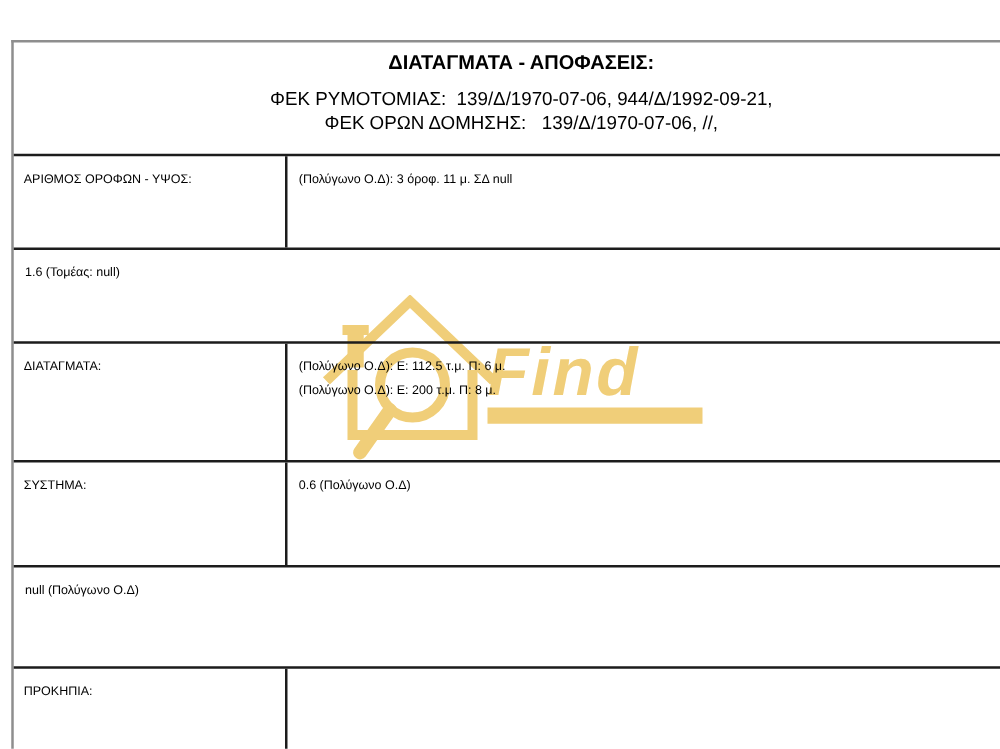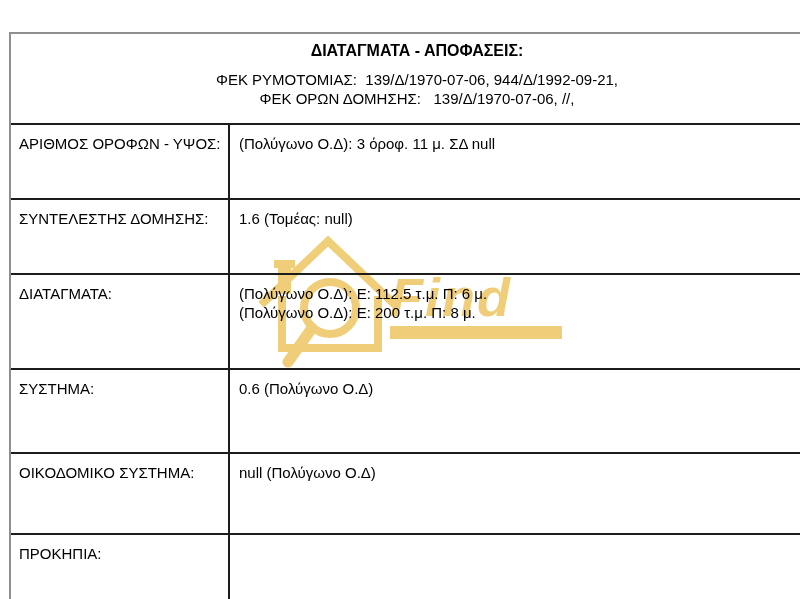--- a/index.html
+++ b/index.html
@@ -20,21 +20,21 @@
   .title{font-weight:bold;font-size:16px;line-height:19px;margin:0 0 10px 0;}
   .fek{font-size:15px;line-height:19px;white-space:pre;}
 
   .row{display:flex;border-top:2px solid #1c1c1c;box-sizing:border-box;}
   .r1{height:75px}
   .r2{height:75px}
   .r3{height:95px}
   .r4{height:84px}
   .r5{height:81px}
   .r6{height:72px}
-  .cell{box-sizing:border-box;font-size:15px;line-height:19px;padding-top:9px;}
+  .cell{box-sizing:border-box;font-size:10px;line-height:19px;padding-top:9px;}
   .label{width:219px;border-right:2px solid #1c1c1c;padding-left:8px;}
   .value{flex:1;padding-left:9px;white-space:pre-line;}
 </style>
 </head>
 <body>
 
 <div class="watermark">
   <svg width="310" height="140" viewBox="0 0 310 140" xmlns="http://www.w3.org/2000/svg">
     <g opacity="0.82" fill="none" stroke="#edc45c">
 
@@ -63,37 +63,35 @@
     <div class="fek">ΦΕΚ ΡΥΜΟΤΟΜΙΑΣ:  139/Δ/1970-07-06, 944/Δ/1992-09-21,</div>
     <div class="fek">ΦΕΚ ΟΡΩΝ ΔΟΜΗΣΗΣ:   139/Δ/1970-07-06, //,</div>
   </div>
 
   <div class="row r1">
     <div class="cell label">ΑΡΙΘΜΟΣ ΟΡΟΦΩΝ - ΥΨΟΣ:</div>
     <div class="cell value">(Πολύγωνο Ο.Δ): 3 όροφ. 11 μ. ΣΔ null</div>
   </div>
 
   <div class="row r2">
-    <div class="cell label">ΣΥΝΤΕΛΕΣΤΗΣ ΔΟΜΗΣΗΣ:</div>
     <div class="cell value">1.6 (Τομέας: null)</div>
   </div>
 
   <div class="row r3">
     <div class="cell label">ΔΙΑΤΑΓΜΑΤΑ:</div>
     <div class="cell value">(Πολύγωνο Ο.Δ): Ε: 112.5 τ.μ. Π: 6 μ.
 (Πολύγωνο Ο.Δ): Ε: 200 τ.μ. Π: 8 μ.</div>
   </div>
 
   <div class="row r4">
     <div class="cell label">ΣΥΣΤΗΜΑ:</div>
     <div class="cell value">0.6 (Πολύγωνο Ο.Δ)</div>
   </div>
 
   <div class="row r5">
-    <div class="cell label">ΟΙΚΟΔΟΜΙΚΟ ΣΥΣΤΗΜΑ:</div>
     <div class="cell value">null (Πολύγωνο Ο.Δ)</div>
   </div>
 
   <div class="row r6">
     <div class="cell label">ΠΡΟΚΗΠΙΑ:</div>
     <div class="cell value"></div>
   </div>
 
 </div>
 

